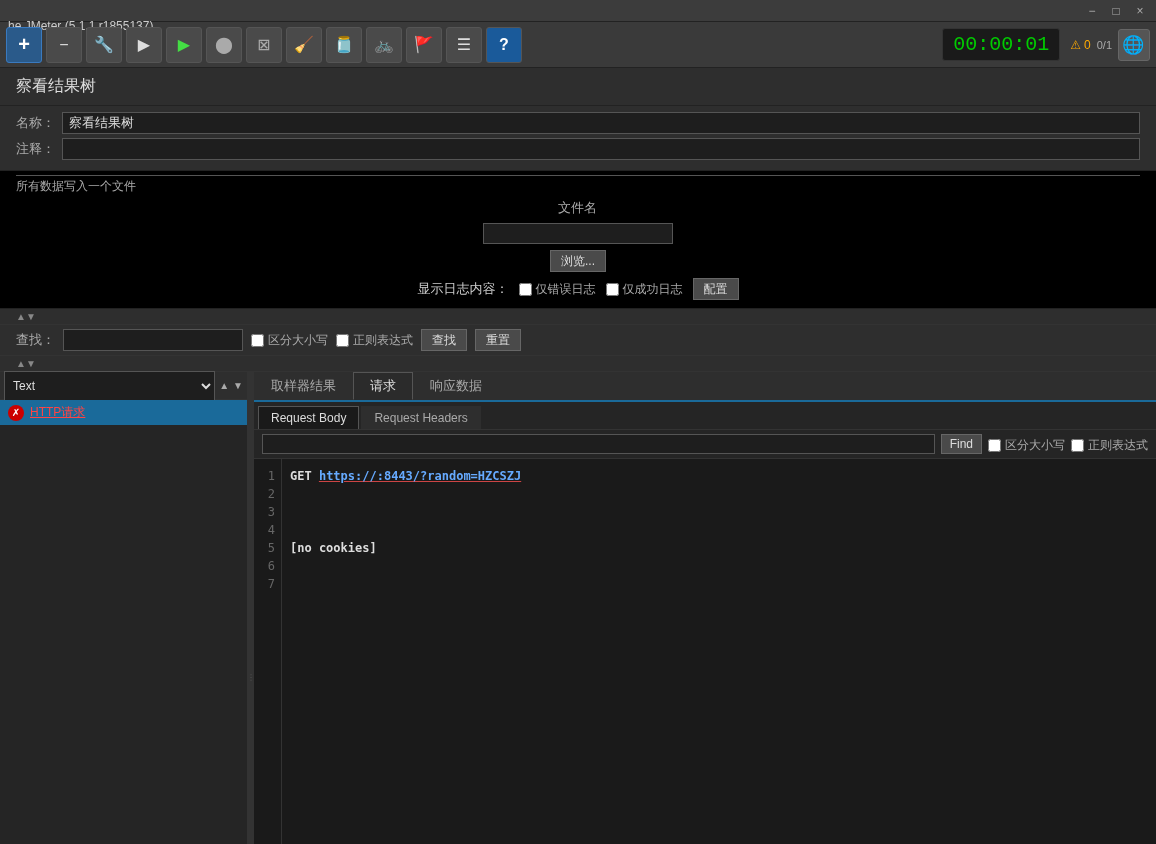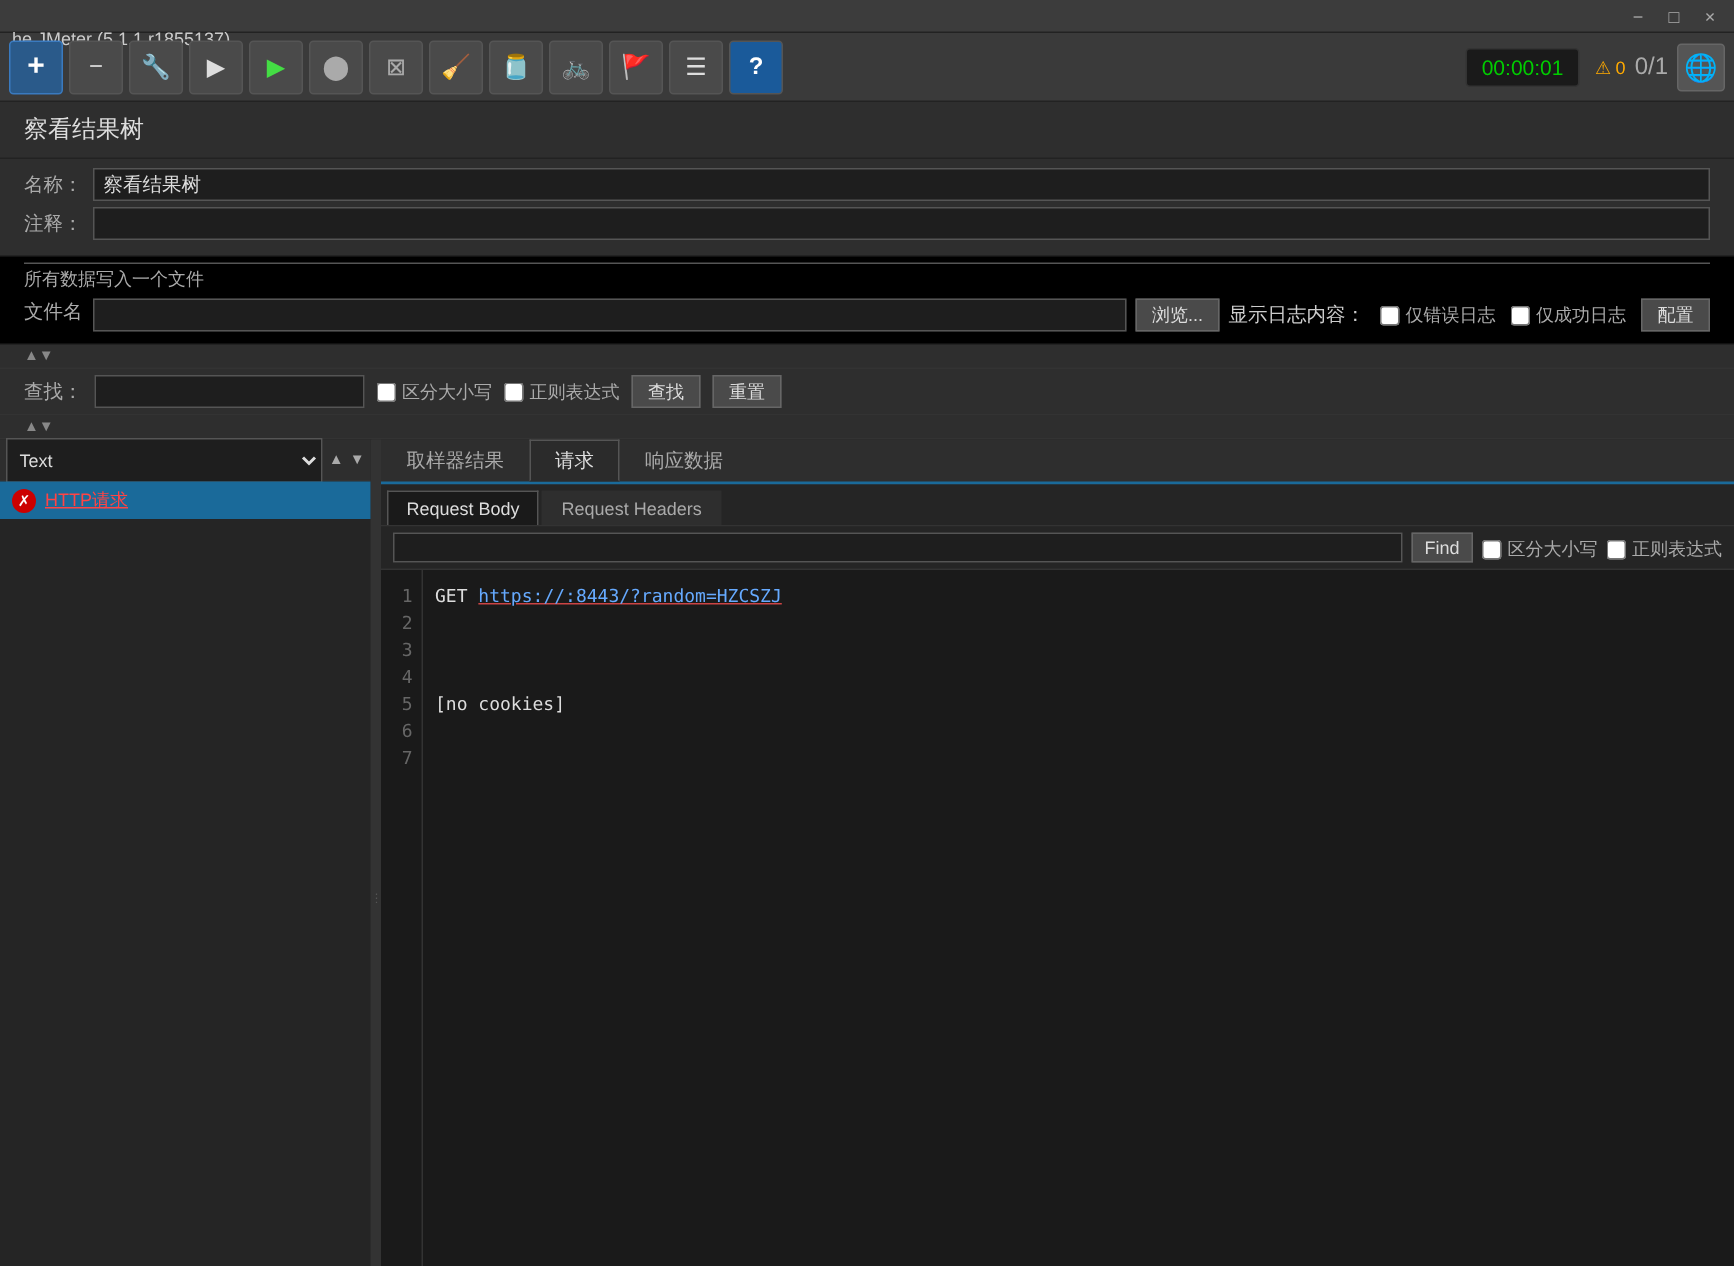--- a/index.html
+++ b/index.html
@@ -54,33 +54,33 @@
       cursor: pointer;
       display: flex; align-items: center; justify-content: center;
       font-size: 16px;
       color: #ddd;
     }
     .toolbar-btn.blue { background: #2a5a8a; border-color: #3a7abf; color: white; font-size: 20px; font-weight: bold; }
     .toolbar-spacer { flex: 1; }
     .timer-display {
       background: #1a1a1a;
       color: #00cc00;
-      font-family: Liberation Sans, sans-serif;
-      font-size: 14px;
+      font-family: Liberation Mono, monospace;
+      font-size: 20px;
       padding: 4px 10px;
       border: 1px solid #333;
       border-radius: 3px;
       margin-right: 6px;
     }
     .toolbar-right { display: flex; align-items: center; gap: 6px; }
     .warning-badge {
       display: flex; align-items: center; gap: 3px;
       color: #ffaa00; font-size: 12px;
     }
-    .thread-count { color: #aaa; font-size: 16px; }
+    .thread-count { color: #aaa; font-size: 11px; }
     .globe-btn {
       width: 32px; height: 32px;
       background: #555;
       border: 1px solid #666;
       border-radius: 3px;
       cursor: pointer;
       display: flex; align-items: center; justify-content: center;
       color: #ccc; font-size: 18px;
     }
 
@@ -122,21 +122,21 @@
       padding: 4px 16px 8px;
       border-bottom: 1px solid #222;
     }
     .file-section-title {
       color: #aaa;
       font-size: 12px;
       margin-bottom: 4px;
       border-top: 1px solid #555;
       padding-top: 2px;
     }
-    .file-row { display: flex; gap: 6px; }
+    .file-row { display: flex; align-items: center; gap: 6px; flex-direction: column; }
     .file-label { color: #aaa; min-width: 40px; }
     .file-input {
       background: #1e1e1e;
       border: 1px solid #555;
       color: #ddd;
       padding: 2px 6px;
       font-size: 13px;
       height: 22px;
       flex: 1;
     }
@@ -331,21 +331,21 @@
     .line-numbers div { line-height: 18px; }
     .code-content {
       flex: 1;
       background: #1a1a1a;
       color: #ddd;
       font-family: monospace;
       font-size: 12px;
       padding: 8px;
       overflow: auto;
     }
-    .code-line { line-height: 18px; white-space: pre; }
+    .code-line { line-height: 18px; white-space: pre; font-weight: bold; }
     .code-url { color: #66aaff; text-decoration: underline; text-decoration-color: #cc4444; }
 
     
     .find-bar {
       display: flex;
       align-items: flex-end;
       gap: 6px;
       background: #252525;
       padding: 4px 8px;
       border-bottom: 1px solid #333;

